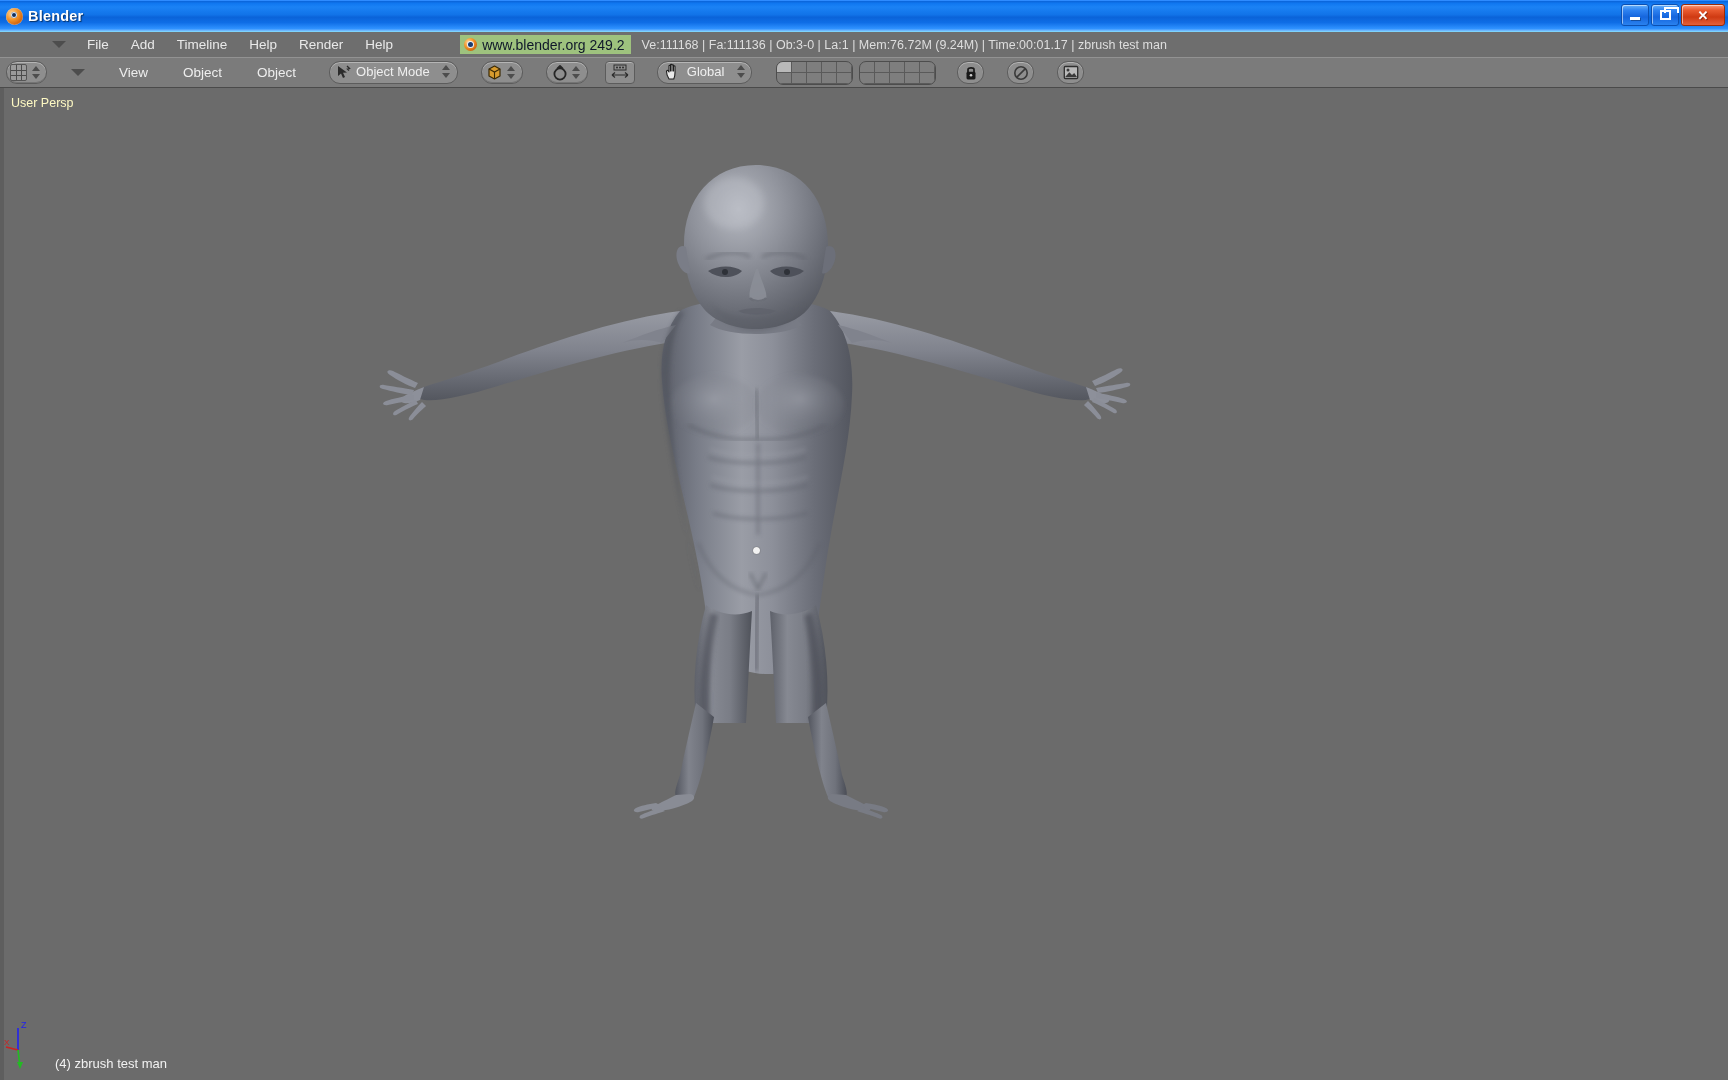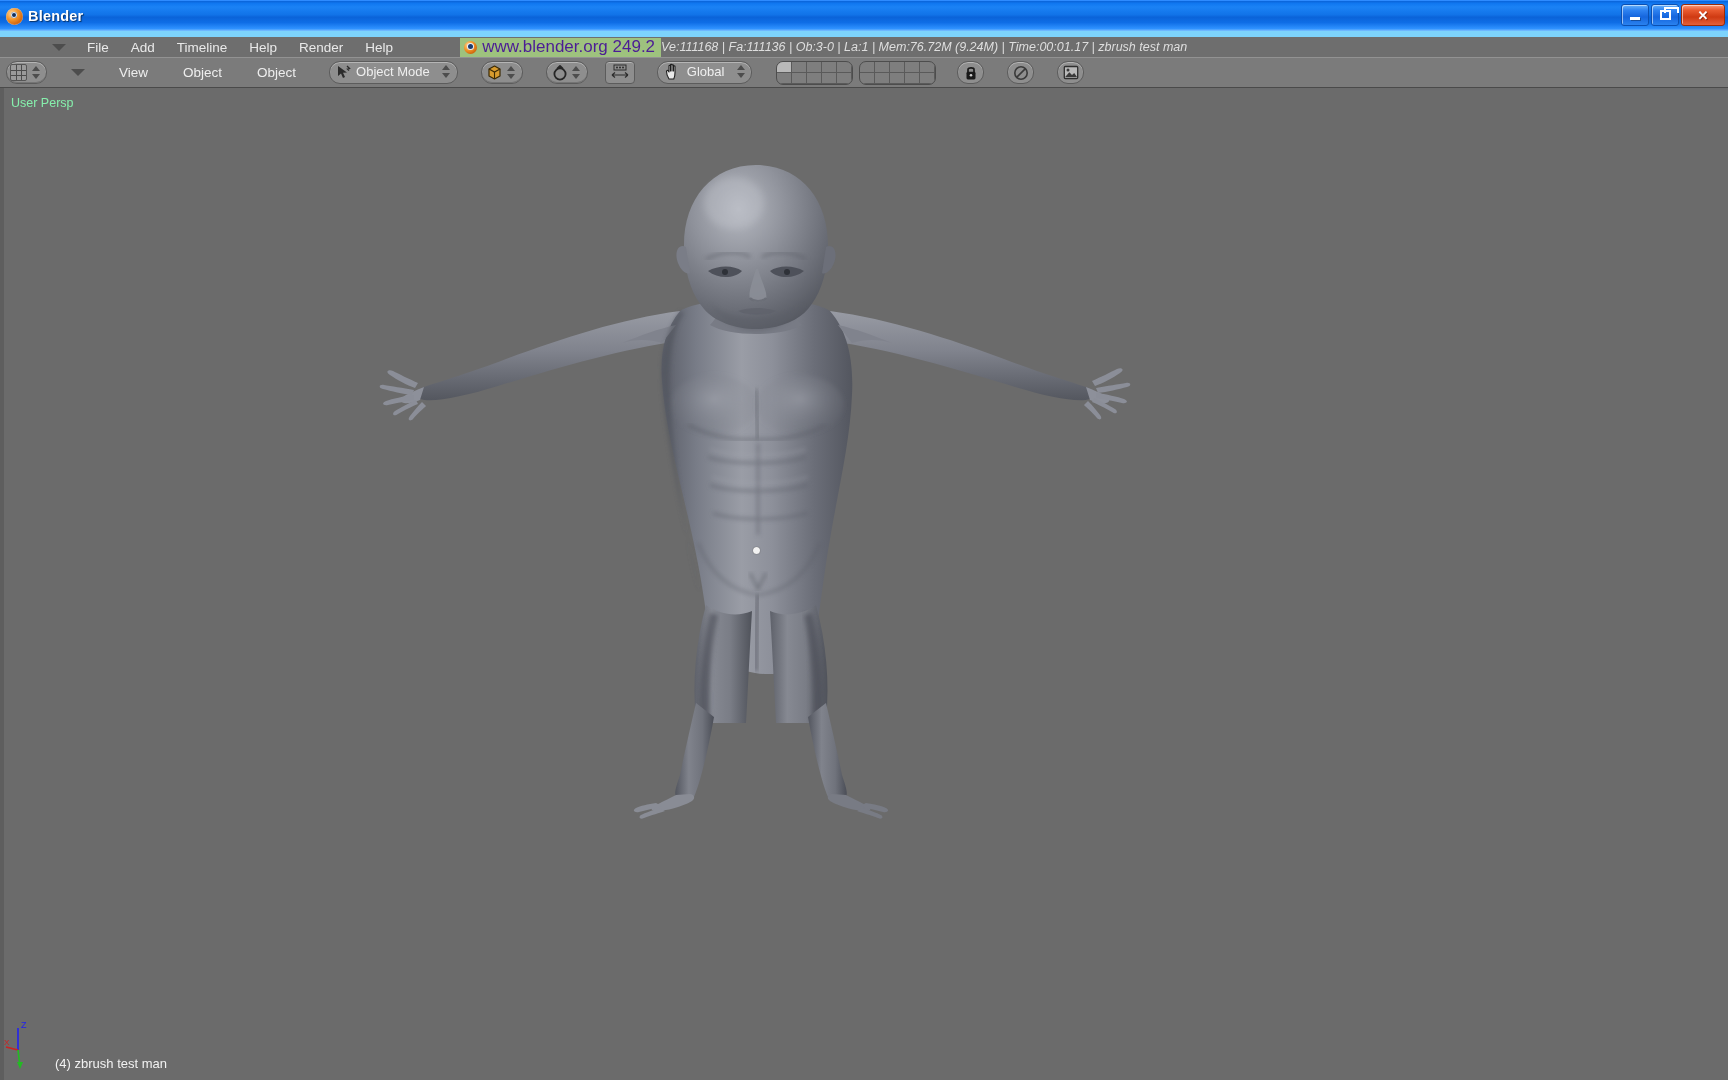--- a/index.html
+++ b/index.html
@@ -59,21 +59,21 @@
   .max-box { width:11px; height:10px; border:2px solid #fff; position:relative; }
   .max-box::before {
     content:""; position:absolute; left:2px; top:-5px; width:11px; height:4px;
     border:2px solid #fff; border-bottom:none;
   }
 
   
   .menubar {
     position:absolute; left:0; top:31px; width:1728px; height:26px;
     background:#6e6e6e;
-    border-top:6px solid #7dd3fc;
+    border-top:1px solid #7dd3fc;
     display:flex; align-items:center;
   }
   .menu-collapse {
     margin-left:52px; margin-right:10px;
     width:0; height:0; border-left:7px solid transparent; border-right:7px solid transparent;
     border-top:7px solid #4d4d4d; cursor:pointer;
   }
   .menu-item {
     color:#e9e9e9; font-size:13.5px; padding:2px 11px; cursor:pointer; white-space:nowrap;
   }
@@ -84,22 +84,22 @@
   }
   .badge-dot {
     width:13px; height:13px; border-radius:50%;
     background:radial-gradient(circle at 35% 33%, #ffd9a0 0%, #f4972b 40%, #c85c07 80%);
     position:relative; flex:none;
   }
   .badge-dot::after{
     content:""; position:absolute; left:4px; top:3.5px; width:5px; height:5px;
     border-radius:50%; background:#1d3c6e; box-shadow:0 0 0 1px #e8eef7;
   }
-  .badge-text { color:#4c1d95; font-size:17px; white-space:nowrap; }
-  .status-text { color:#dedede; font-size:12.5px; white-space:nowrap;font-style:italic; }
+  .badge-text { color:#0f172a; font-size:14px; white-space:nowrap; }
+  .status-text { color:#dedede; font-size:12.5px; margin-left:11px; white-space:nowrap; }
 
   
   .viewheader {
     position:absolute; left:0; top:57px; width:1728px; height:31px;
     background:#7b7b7b;
     border-top:1px solid #929292;
     border-bottom:1px solid #4a4a4a;
     display:flex; align-items:center; padding-left:6px; gap:15px;
   }
   .ctrl {
@@ -171,21 +171,21 @@
   
   .viewport {
     position:absolute; left:0; top:88px; width:1728px; height:992px;
     background:#6b6b6b; overflow:hidden;
   }
   .viewport-left-edge {
     position:absolute; left:0; top:0; width:4px; height:100%;
     background:#5e5e5e;
   }
   .persp-label {
-    position:absolute; left:11px; top:8px; color:#86efac; font-size:12.5px;
+    position:absolute; left:11px; top:8px; color:#fef9c3; font-size:12.5px;
   }
   .obj-label {
     position:absolute; left:55px; bottom:9px; color:#f2f2f2; font-size:13px;
   }
   .axis-gizmo { position:absolute; left:4px; bottom:8px; width:42px; height:54px; }
   .center-dot {
     position:absolute; left:753px; top:459px; width:7px; height:7px;
     border-radius:50%; background:#f2f2f2; box-shadow:0 0 1px #333;
   }
   .model { position:absolute; left:210px; top:55px; width:1090px; height:580px; }

